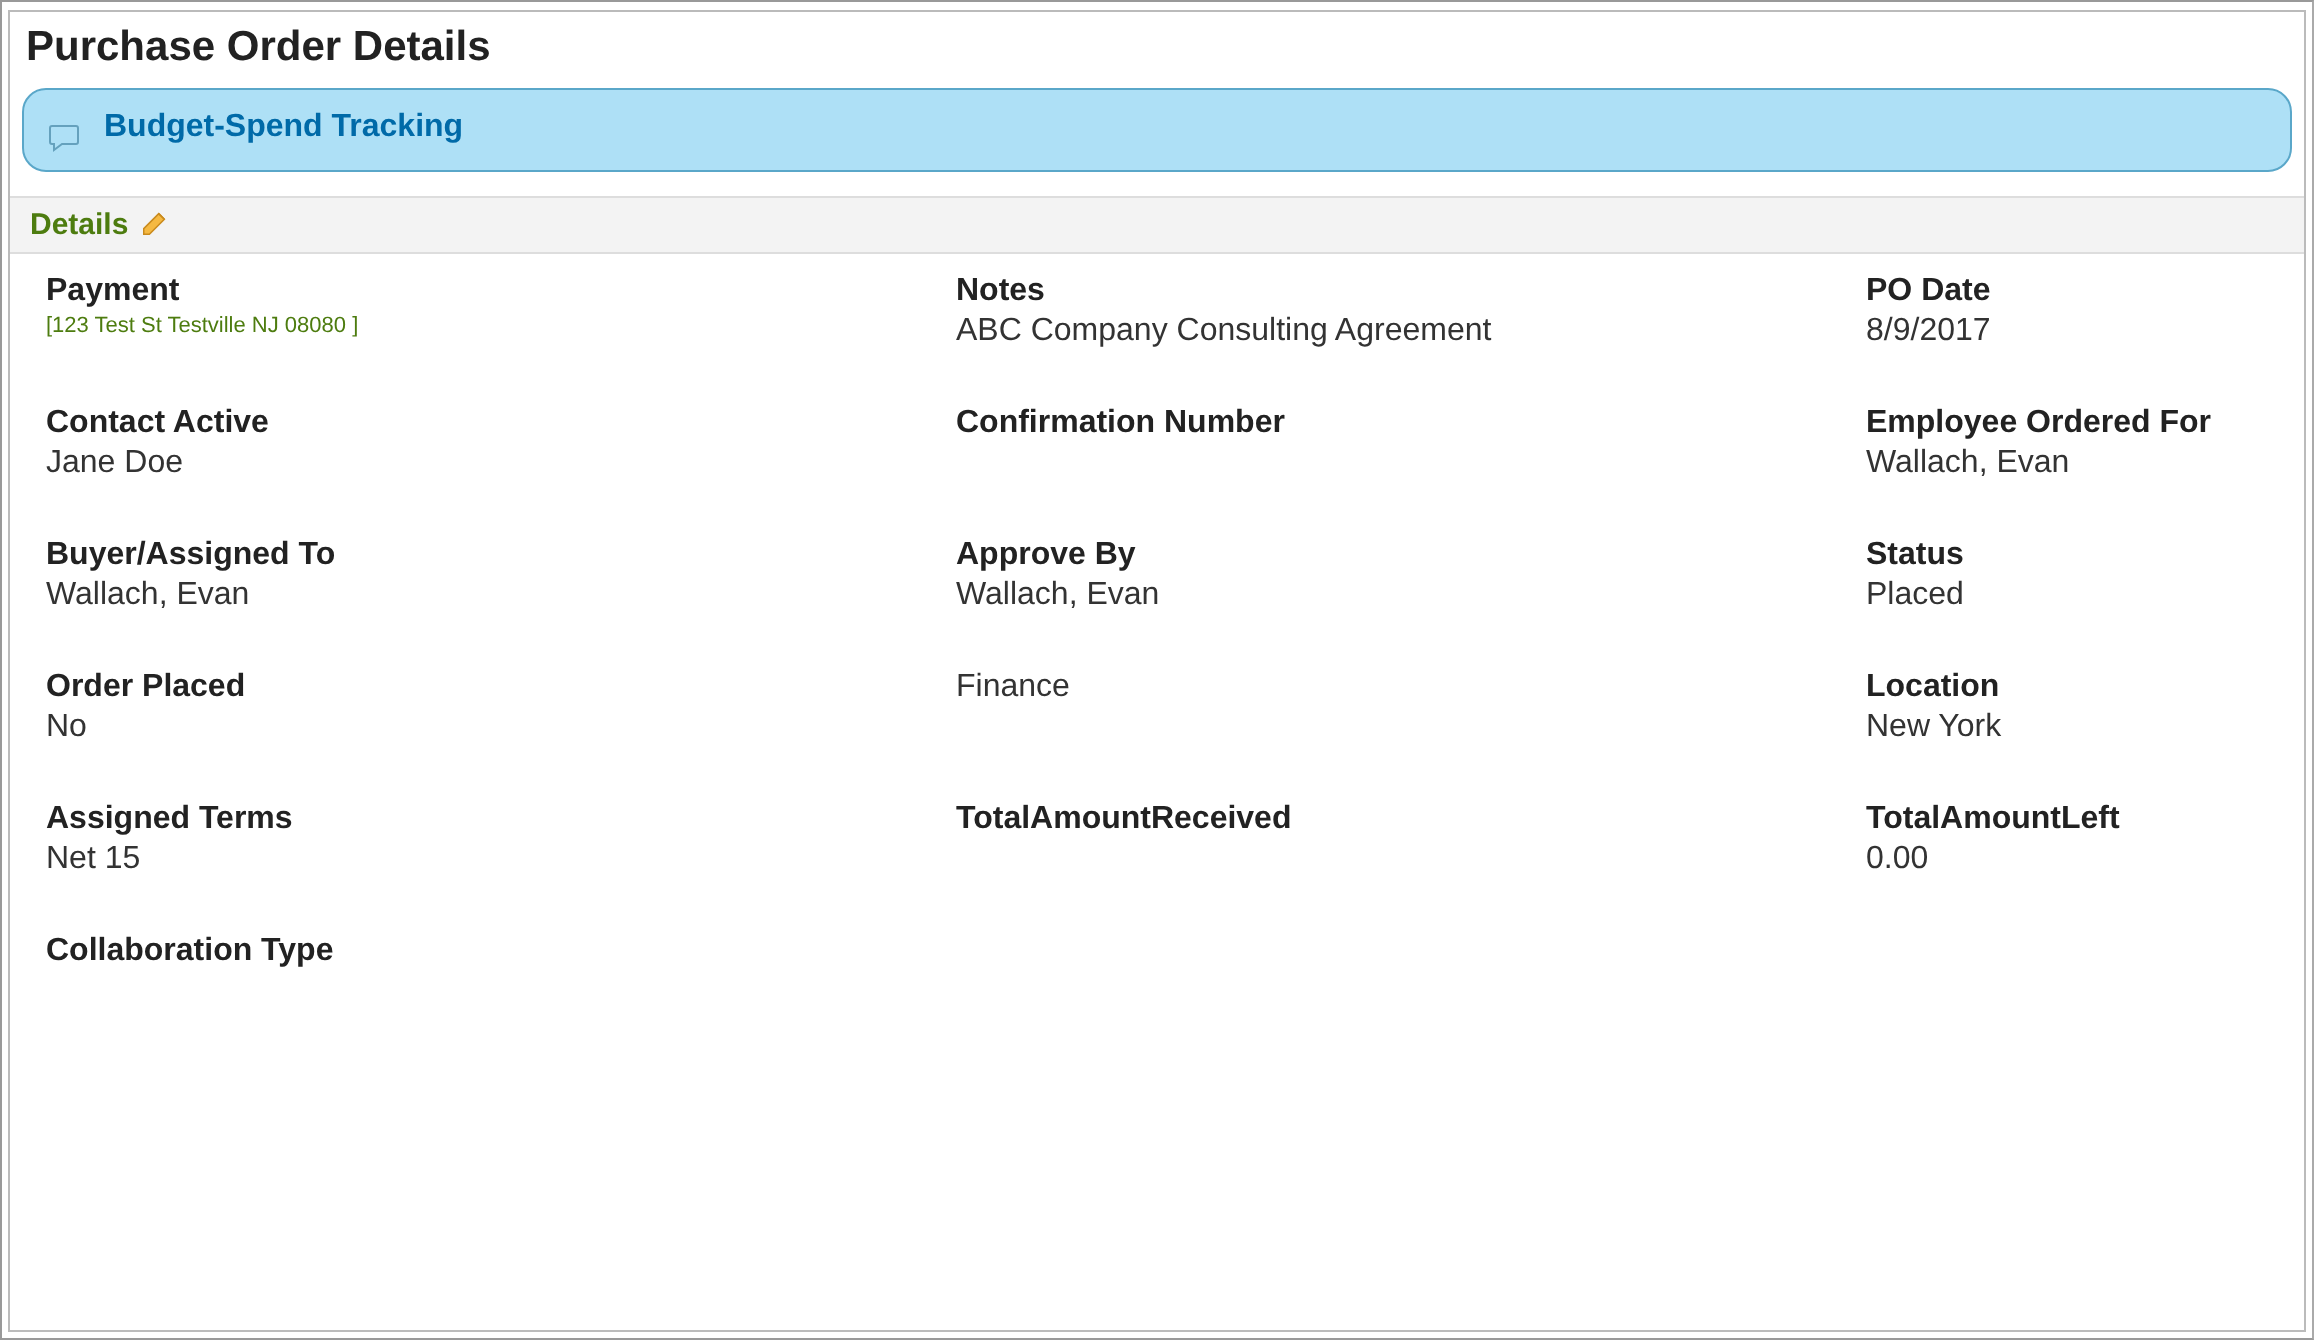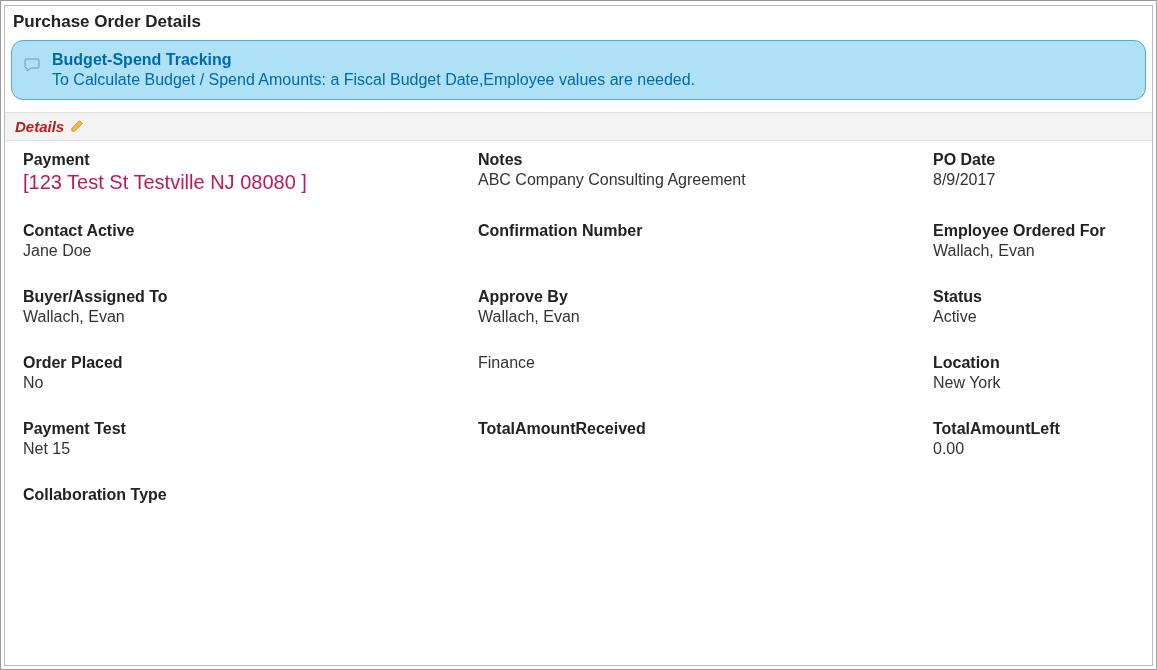--- a/index.html
+++ b/index.html
@@ -20,21 +20,21 @@
     padding: 4px 3px 3px 3px;
   }
   .inner {
     border: 1px solid #bbb;
     height: 100%;
     overflow: hidden;
     background: #fff;
   }
   .panel-title {
     font-weight: bold;
-    font-size: 17px;
+    font-size: 21px;
     color: #222;
     padding: 6px 8px 4px 8px;
   }
   .alert-box {
     margin: 4px 6px 12px 6px;
     background: #aee0f6;
     border: 1px solid #5aa7c9;
     border-radius: 12px;
     padding: 10px 12px 10px 40px;
     position: relative;
@@ -57,25 +57,24 @@
     color: #006aa8;
     font-size: 16px;
   }
   .section-header {
     background: #f3f3f3;
     border-bottom: 1px solid #ddd;
     border-top: 1px solid #ddd;
     padding: 5px 10px;
     font-weight: bold;
     font-size: 15px;
-    color: #b91c1c;
+    color: #4d7c0f;
     display: flex;
     align-items: flex-start;
     gap: 6px;
-    font-style: italic;
   }
   .edit-icon-svg {
     width: 15px;
     height: 15px;
     cursor: pointer;
   }
   .details-grid {
     display: grid;
     grid-template-columns: 455px 455px 1fr;
     padding: 10px 18px 0 18px;
@@ -85,42 +84,41 @@
     font-weight: bold;
     font-size: 16px;
     color: #222;
     margin-bottom: 2px;
   }
   .field .value {
     font-size: 16px;
     color: #333;
   }
   .field .subvalue {
-    font-size: 20px;
-    color: #be185d;
+    font-size: 11px;
+    color: #4d7c0f;
   }
   .empty-cell {
     
   }
 </style>
 </head>
 <body>
 
 <div class="outer">
   <div class="inner">
     <div class="panel-title">Purchase Order Details</div>
 
     <div class="alert-box">
       <span class="alert-icon">
         <svg viewBox="0 0 16 16" width="16" height="16">
           <path d="M2 2 h12 a1 1 0 0 1 1 1 v7 a1 1 0 0 1 -1 1 h-7 l-4 3 v-3 h-1 a1 1 0 0 1 -1 -1 v-7 a1 1 0 0 1 1 -1 z" fill="none" stroke="#2a6f8f" stroke-width="1"></path>
         </svg>
       </span>
       <div class="alert-title">Budget-Spend Tracking</div>
-      <div class="alert-msg">To Calculate Budget / Spend Amounts: a Fiscal Budget Date,Employee values are needed.</div>
     </div>
 
     <div class="section-header">
       <span>Details</span>
       <span class="edit-icon-svg">
         <svg viewBox="0 0 16 16" width="15" height="15">
           <path d="M2 11 L10 3 L13 6 L5 14 L2 14 Z" fill="#f5b942" stroke="#c98a1c" stroke-width="0.8"></path>
           <path d="M10 3 L13 6" stroke="#c98a1c" stroke-width="0.8"></path>
         </svg>
       </span>
@@ -157,37 +155,37 @@
       <div class="field">
         <div class="label">Buyer/Assigned To</div>
         <div class="value">Wallach, Evan</div>
       </div>
       <div class="field">
         <div class="label">Approve By</div>
         <div class="value">Wallach, Evan</div>
       </div>
       <div class="field">
         <div class="label">Status</div>
-        <div class="value">Active</div>
+        <div class="value">Placed</div>
       </div>
 
       <div class="field">
         <div class="label">Order Placed</div>
         <div class="value">No</div>
       </div>
       <div class="field">
         <div class="value">Finance</div>
       </div>
       <div class="field">
         <div class="label">Location</div>
         <div class="value">New York</div>
       </div>
 
       <div class="field">
-        <div class="label">Payment Test</div>
+        <div class="label">Assigned Terms</div>
         <div class="value">Net 15</div>
       </div>
       <div class="field">
         <div class="label">TotalAmountReceived</div>
         <div class="value"></div>
       </div>
       <div class="field">
         <div class="label">TotalAmountLeft</div>
         <div class="value">0.00</div>
       </div>

